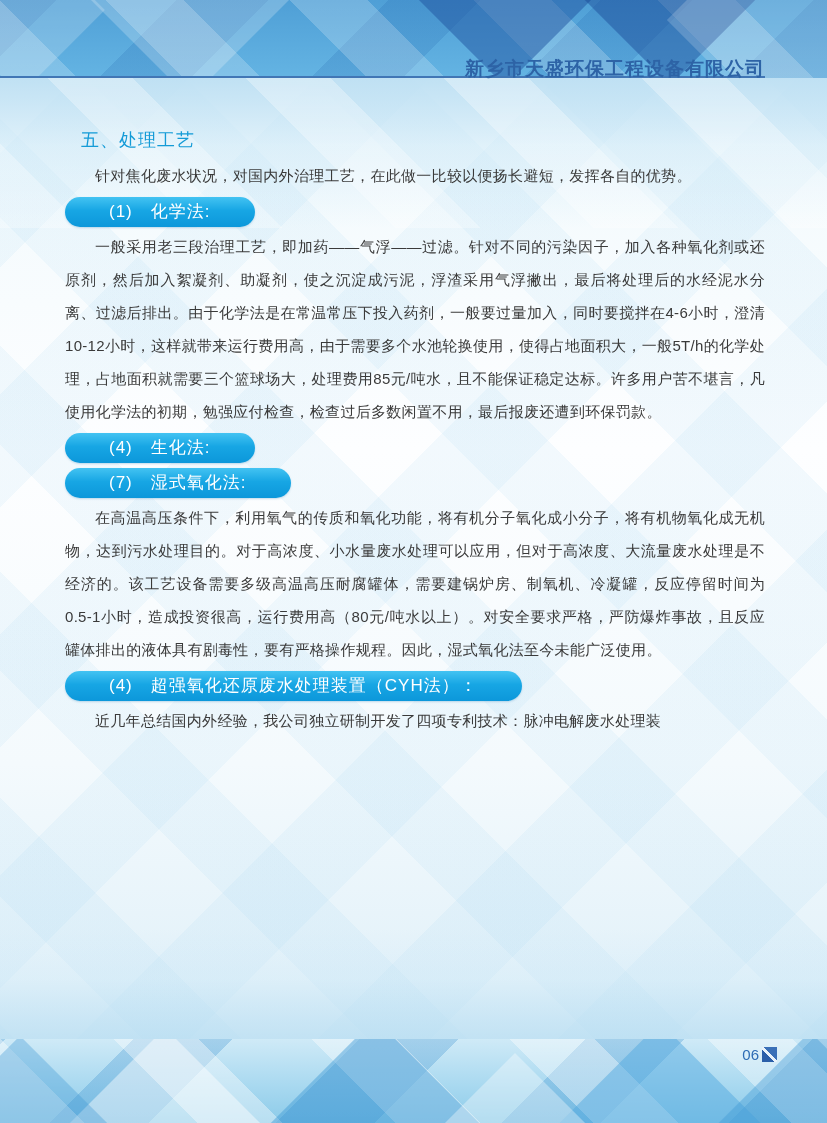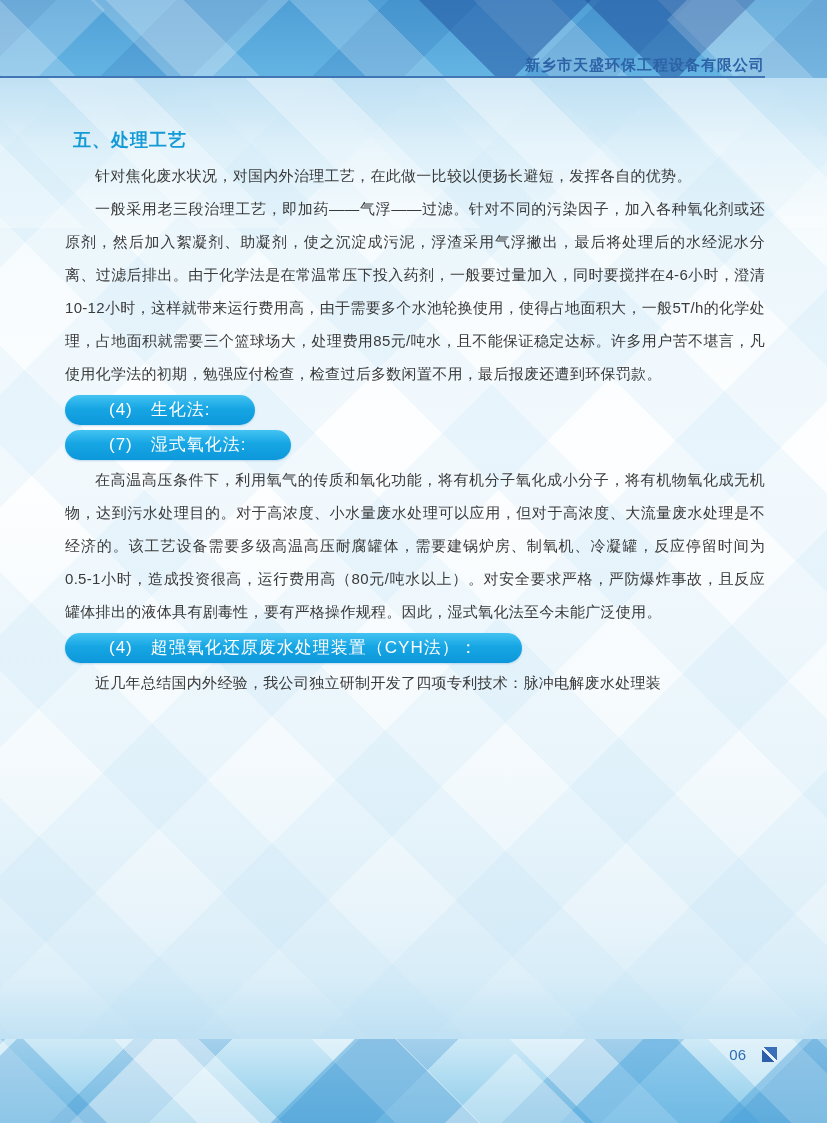--- a/index.html
+++ b/index.html
@@ -31,37 +31,37 @@
   .hd2{width:170px;height:170px;left:585px;top:-120px;background:rgba(24,72,148,0.45);}
   .hd3{width:140px;height:140px;left:120px;top:-70px;background:rgba(255,255,255,0.22);}
   .hd4{width:160px;height:160px;left:700px;top:-60px;background:rgba(255,255,255,0.18);}
   .hd5{width:120px;height:120px;left:-40px;top:-50px;background:rgba(255,255,255,0.20);}
   .header-line{
     position:absolute;top:76px;left:0;width:765px;height:2px;z-index:2;
     background:#4176b5;
   }
   .company-name{
     position:absolute;top:56px;right:62px;z-index:2;
-    font-size:15px;font-weight:bold;color:#2d63a6;letter-spacing:1px;margin-left:36px;
+    font-size:19px;font-weight:bold;color:#2d63a6;letter-spacing:1px;margin-left:36px;
   }
   .subheader-fade{
     position:absolute;top:78px;left:0;width:100%;height:150px;z-index:0;pointer-events:none;
     background:
       repeating-linear-gradient(45deg, rgba(255,255,255,0.30) 0 60px, rgba(255,255,255,0) 60px 140px),
       linear-gradient(180deg,rgba(190,224,243,0.95) 0%,rgba(210,235,248,0.55) 45%,rgba(230,244,251,0) 100%);
   }
 
   
   .content{
     position:absolute;top:78px;left:0;right:0;z-index:3;
     padding:50px 62px 0 65px;
   }
   .section-title{
-    margin:0 0 7px 8px;
-    font-size:18px;font-weight:bold;color:#149bd7;letter-spacing:1px;
+    margin:0 0 7px 16px;
+    font-size:18px;font-weight:normal;color:#149bd7;letter-spacing:1px;
   }
   .para{
     margin:0;
     font-size:15px;line-height:33px;color:#3a3a3a;
     text-align:justify;text-align-last:left;text-indent:2em;
     letter-spacing:0.3px;
   }
   .pill-row{margin:5px 0 3px 0;}
   .pill{
     display:inline-block;height:30px;line-height:30px;
@@ -85,21 +85,21 @@
   .fd4{width:150px;height:150px;left:440px;top:45px;background:rgba(255,255,255,0.35);}
   .fd5{width:160px;height:160px;left:-60px;top:30px;background:rgba(62,152,212,0.35);}
   .fd6{width:180px;height:180px;left:720px;top:30px;background:rgba(62,152,212,0.40);}
   .footer-fade{
     position:absolute;bottom:84px;left:0;width:100%;height:110px;z-index:0;pointer-events:none;
     background:linear-gradient(0deg,rgba(185,222,242,0.75) 0%,rgba(210,235,248,0.35) 55%,rgba(230,244,251,0) 100%);
   }
 
   .page-meta{
     position:absolute;top:1046px;right:50px;z-index:4;
-    display:flex;align-items:center;gap:16px;
+    display:flex;align-items:center;gap:3px;
   }
   .page-number{font-size:15px;color:#2e6cb5;}
   .corner-icon{
     width:15px;height:15px;display:inline-block;
     background:linear-gradient(45deg,#2b5fa9 0 42%,#e9f2fa 42% 56%,#3a70b8 56% 100%);
   }
 </style>
 </head>
 <body>
 
@@ -113,20 +113,23 @@
     <div class="diamond hd5"></div>
   </div>
   <div class="subheader-fade"></div>
   <div class="header-line"></div>
   <div class="company-name">新乡市天盛环保工程设备有限公司</div>
 
   <div class="content">
     <h1 class="section-title">五、处理工艺</h1>
     <p class="para">针对焦化废水状况，对国内外治理工艺，在此做一比较以便扬长避短，发挥各自的优势。</p>
 
+    <div class="pill-row">
+      <span class="pill">(1)　化学法:</span>
+    </div>
     <p class="para">一般采用老三段治理工艺，即加药——气浮——过滤。针对不同的污染因子，加入各种氧化剂或还原剂，然后加入絮凝剂、助凝剂，使之沉淀成污泥，浮渣采用气浮撇出，最后将处理后的水经泥水分离、过滤后排出。由于化学法是在常温常压下投入药剂，一般要过量加入，同时要搅拌在4-6小时，澄清10-12小时，这样就带来运行费用高，由于需要多个水池轮换使用，使得占地面积大，一般5T/h的化学处理，占地面积就需要三个篮球场大，处理费用85元/吨水，且不能保证稳定达标。许多用户苦不堪言，凡使用化学法的初期，勉强应付检查，检查过后多数闲置不用，最后报废还遭到环保罚款。</p>
 
     <div class="pill-row">
       <span class="pill">(4)　生化法:</span>
     </div>
 
     <div class="pill-row">
       <span class="pill">(7)　湿式氧化法:</span>
     </div>
     <p class="para">在高温高压条件下，利用氧气的传质和氧化功能，将有机分子氧化成小分子，将有机物氧化成无机物，达到污水处理目的。对于高浓度、小水量废水处理可以应用，但对于高浓度、大流量废水处理是不经济的。该工艺设备需要多级高温高压耐腐罐体，需要建锅炉房、制氧机、冷凝罐，反应停留时间为0.5-1小时，造成投资很高，运行费用高（80元/吨水以上）。对安全要求严格，严防爆炸事故，且反应罐体排出的液体具有剧毒性，要有严格操作规程。因此，湿式氧化法至今未能广泛使用。</p>

